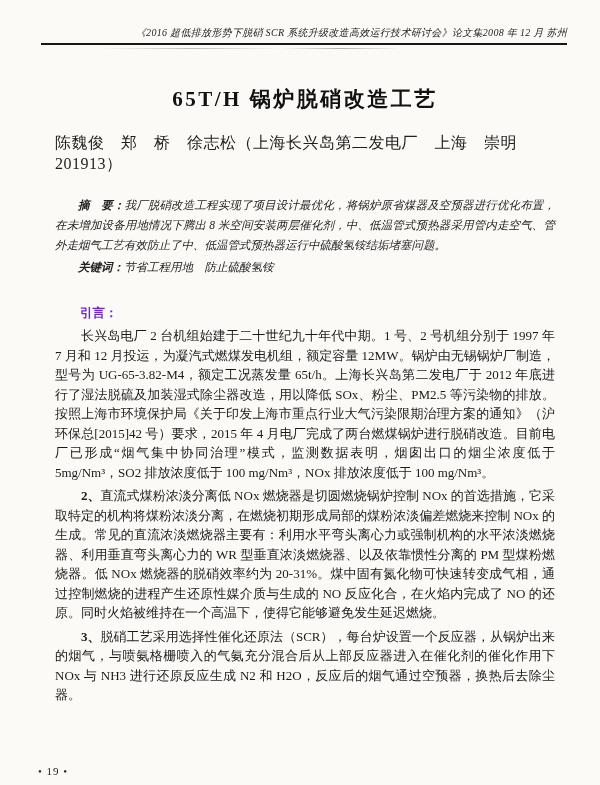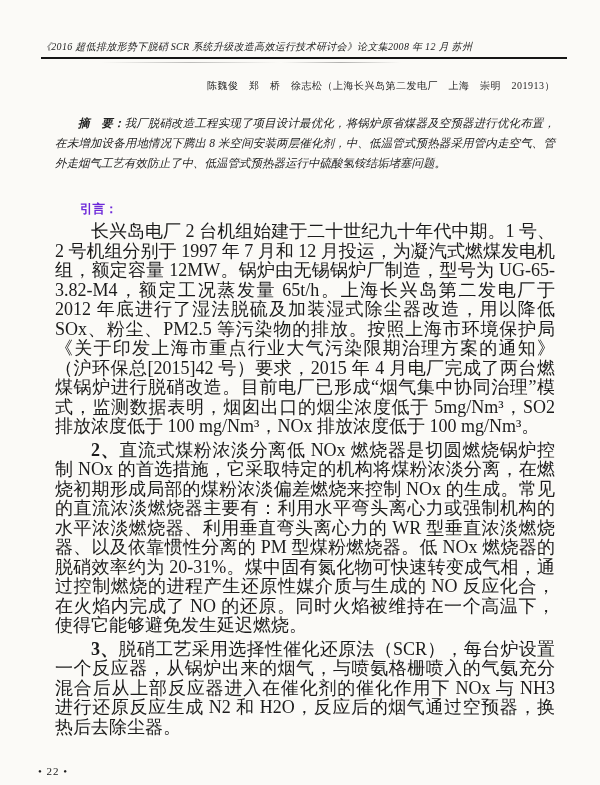--- a/index.html
+++ b/index.html
@@ -13,26 +13,26 @@
     margin:0 auto;
     background:#fbfaf7;
     color:#1b1b1b;
     overflow:hidden;
     box-sizing:border-box;
     padding:26px 45px 0 55px;
   }
   
   .header-row{
     display:flex;
-    justify-content:flex-start;
+    justify-content:flex-end;
     align-items:baseline;
     font-size:10px;
     font-style:italic;
     color:#222;
-    margin:14px -12px 0 -14px;
+    margin:0 -12px 0 -14px;
     letter-spacing:.3px;
     white-space:nowrap;
   }
   .header-rule{
     margin:3px -12px 0 -14px;
     border-top:2px solid #161616;
     position:relative;
   }
   .header-rule::after{
     content:"";
@@ -44,22 +44,22 @@
   .paper-title{
     margin:40px 0 0 0;
     text-align:center;
     font-size:21px;
     font-weight:bold;
     letter-spacing:2.5px;
     color:#111;
   }
   .authors-line{
     margin-top:20px;
-    text-align:right;
-    font-size:10px;
+    text-align:left;
+    font-size:16px;
     color:#1e1e1e;
     letter-spacing:.5px;
   }
   
   .abstract-block{
     margin-top:20px;
     font-size:11.5px;
     font-style:italic;
     line-height:20px;
     text-align:justify;
@@ -71,21 +71,21 @@
   
   .intro-heading{
     margin:28px 0 0 0;
     text-indent:2em;
     font-size:12.5px;
     font-weight:bold;
     color:#6d28d9;
   }
   .body-paragraph{
     margin:4px 0 0 0;
-    font-size:18px;
+    font-size:13px;
     line-height:19.5px;
     text-align:justify;
     text-indent:2em;
     color:#1b1b1b;
   }
   .para-num{font-weight:bold;}
   
   .page-number{
     position:absolute;
     left:38px;bottom:8px;
@@ -98,32 +98,34 @@
 <body>
 
 <div class="page">
 
   <div class="header-row">
     <span>《2016 超低排放形势下脱硝 SCR 系统升级改造高效运行技术研讨会》论文集</span>
     <span>2008 年 12 月  苏州</span>
   </div>
   <div class="header-rule"></div>
 
+  <h1 class="paper-title">65T/H 锅炉脱硝改造工艺</h1>
 
   <div class="authors-line">陈魏俊　郑　桥　徐志松（上海长兴岛第二发电厂　上海　崇明　201913）</div>
 
   <div class="abstract-block">
     <p class="abstract-paragraph"><span class="abstract-label">摘　要：</span><span>我厂脱硝改造工程实现了项目设计最优化，将锅炉原省煤器及空预器进行优化布置，在未增加设备用地情况下腾出 8 米空间安装两层催化剂，中、低温管式预热器采用管内走空气、管外走烟气工艺有效防止了中、低温管式预热器运行中硫酸氢铵结垢堵塞问题。</span></p>
+    <p class="keywords-line"><span class="keywords-label">关键词：</span><span>节省工程用地　防止硫酸氢铵</span></p>
   </div>
 
   <p class="intro-heading">引言：</p>
 
   <p class="body-paragraph"><span class="para-num"></span><span>长兴岛电厂 2 台机组始建于二十世纪九十年代中期。1 号、2 号机组分别于 1997 年 7 月和 12 月投运，为凝汽式燃煤发电机组，额定容量 12MW。锅炉由无锡锅炉厂制造，型号为 UG-65-3.82-M4，额定工况蒸发量 65t/h。上海长兴岛第二发电厂于 2012 年底进行了湿法脱硫及加装湿式除尘器改造，用以降低 SOx、粉尘、PM2.5 等污染物的排放。按照上海市环境保护局《关于印发上海市重点行业大气污染限期治理方案的通知》（沪环保总[2015]42 号）要求，2015 年 4 月电厂完成了两台燃煤锅炉进行脱硝改造。目前电厂已形成“烟气集中协同治理”模式，监测数据表明，烟囱出口的烟尘浓度低于 5mg/Nm³，SO2 排放浓度低于 100 mg/Nm³，NOx 排放浓度低于 100 mg/Nm³。</span></p>
 
 
   <p class="body-paragraph"><span class="para-num">2、</span><span>直流式煤粉浓淡分离低 NOx 燃烧器是切圆燃烧锅炉控制 NOx 的首选措施，它采取特定的机构将煤粉浓淡分离，在燃烧初期形成局部的煤粉浓淡偏差燃烧来控制 NOx 的生成。常见的直流浓淡燃烧器主要有：利用水平弯头离心力或强制机构的水平浓淡燃烧器、利用垂直弯头离心力的 WR 型垂直浓淡燃烧器、以及依靠惯性分离的 PM 型煤粉燃烧器。低 NOx 燃烧器的脱硝效率约为 20-31%。煤中固有氮化物可快速转变成气相，通过控制燃烧的进程产生还原性媒介质与生成的 NO 反应化合，在火焰内完成了 NO 的还原。同时火焰被维持在一个高温下，使得它能够避免发生延迟燃烧。</span></p>
 
   <p class="body-paragraph"><span class="para-num">3、</span><span>脱硝工艺采用选择性催化还原法（SCR），每台炉设置一个反应器，从锅炉出来的烟气，与喷氨格栅喷入的气氨充分混合后从上部反应器进入在催化剂的催化作用下 NOx 与 NH3 进行还原反应生成 N2 和 H2O，反应后的烟气通过空预器，换热后去除尘器。</span></p>
 
 
-  <div class="page-number">• 22 •</div>
+  <div class="page-number">• 19 •</div>
 
 </div>
 
 </body></html>

